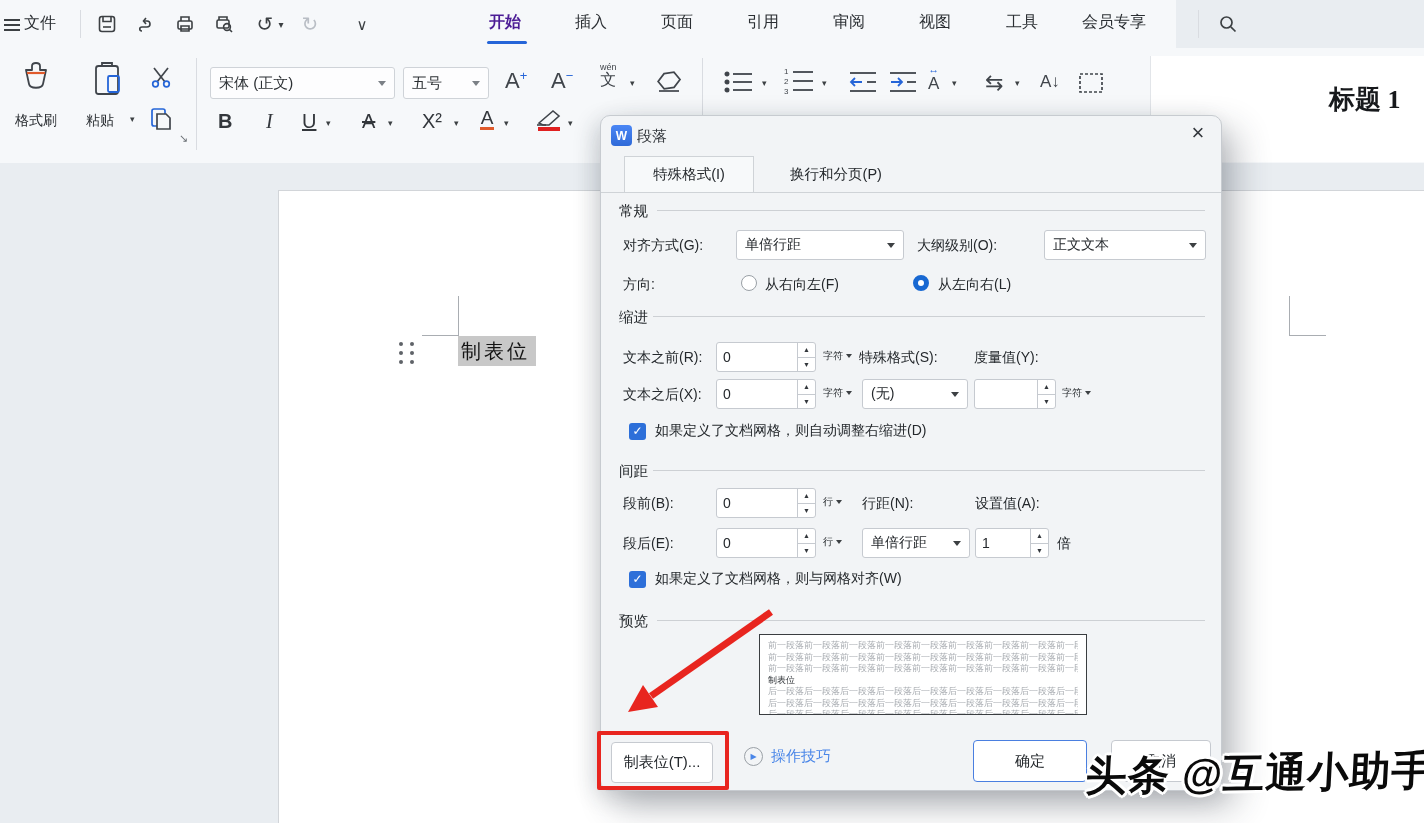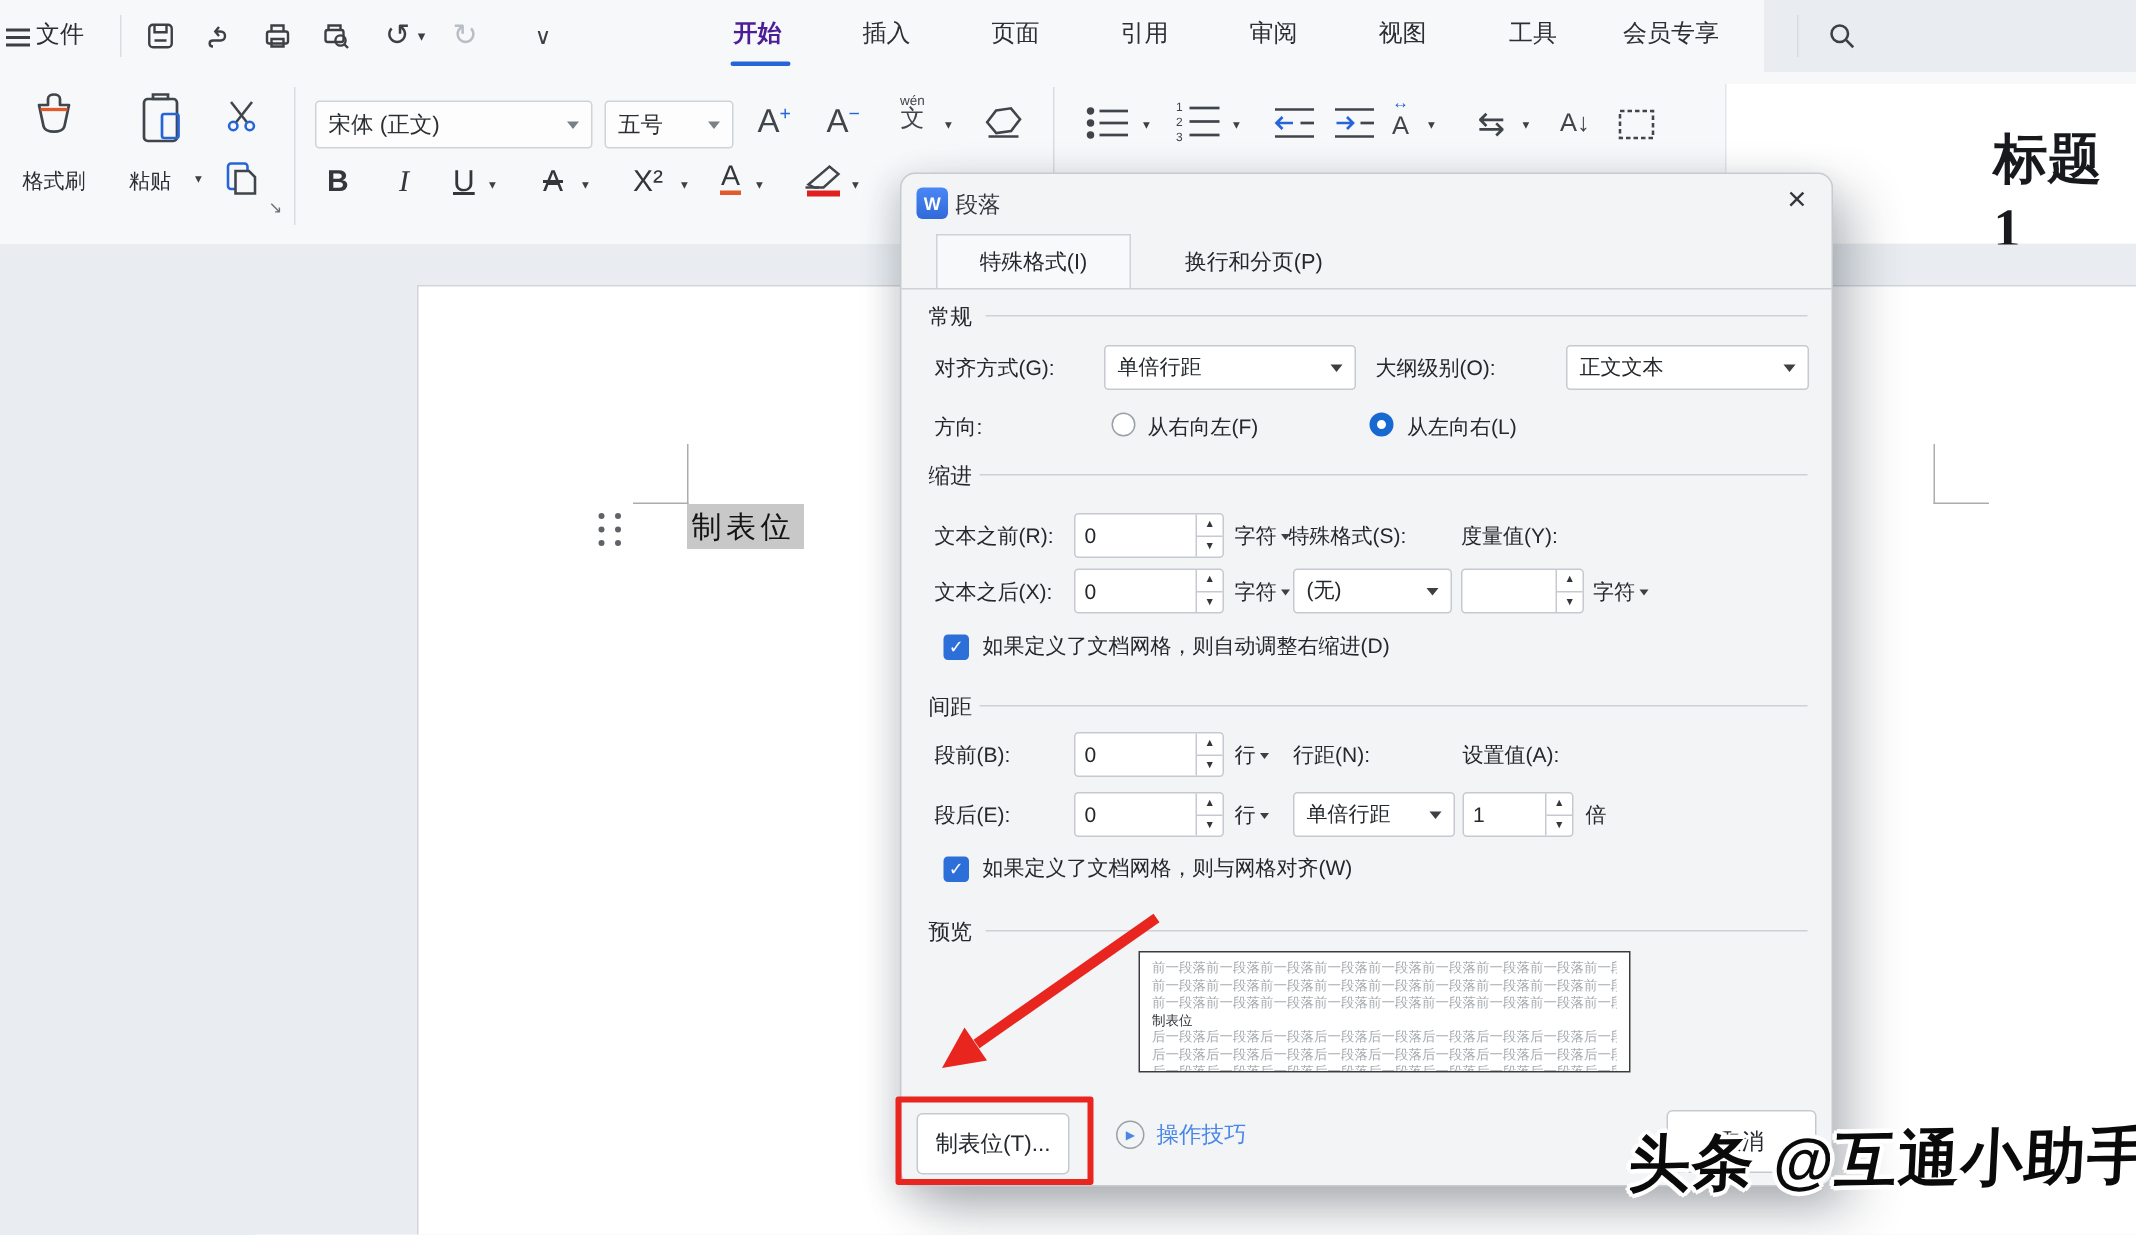--- a/index.html
+++ b/index.html
@@ -30,21 +30,21 @@
   .caret{width:0;height:0;border-left:4px solid transparent;border-right:4px solid transparent;border-top:5px solid #3c4043;display:inline-block;}
   .sml-caret{font-size:9px;color:#3c4043;}
   .combo{position:absolute;height:32px;background:#fdfdfe;border:1px solid #cfd3d8;border-radius:3px;
          display:flex;align-items:center;padding:0 8px;font-size:15px;color:#2b2f33;box-sizing:border-box;}
   .combo .caret{margin-left:auto;border-top-color:#7b8086;}
   .fmt2{font-size:20px;color:#33373c;}
   .gallery{position:absolute;left:1150px;top:8px;width:274px;height:106px;background:#ffffff;border-left:1px solid #e2e5e9;}
   .style-card{position:absolute;left:14px;top:10px;width:118px;height:70px;background:#fff;border:1px solid #c2c6cb;
               border-radius:6px;box-shadow:0 0 0 4px #e9ebee;display:flex;align-items:center;justify-content:center;
               font-family:"Liberation Serif",serif;font-size:16px;color:#2b2f33;}
-  .style-h1{position:absolute;left:178px;top:26px;font-family:"Liberation Serif",serif;font-weight:700;font-size:36px;color:#17191c;}
+  .style-h1{position:absolute;left:178px;top:26px;font-family:"Liberation Serif",serif;font-weight:700;font-size:26px;color:#17191c;text-align:right;}
 
   
   .docarea{position:absolute;left:0;top:163px;width:1424px;height:660px;background:#e9edf1;}
   .page{position:absolute;left:278px;top:27px;width:1146px;height:633px;background:#ffffff;border-left:1px solid #d2d5d9;border-top:1px solid #d2d5d9;}
   .cmark-v{position:absolute;width:1px;background:#a9adb2;}
   .cmark-h{position:absolute;height:1px;background:#a9adb2;}
   .dots{position:absolute;left:395px;top:340px;width:22px;height:26px;display:grid;grid-template-columns:repeat(2,1fr);grid-template-rows:repeat(3,1fr);}
   .dots i{width:4px;height:4px;border-radius:50%;background:#5f6368;margin:auto;}
   .seltext{position:absolute;left:458px;top:336px;width:78px;height:30px;background:#c8c8c8;color:#141414;
            font-family:"Liberation Serif",serif;font-size:20px;letter-spacing:3px;display:flex;align-items:center;padding-left:3px;box-sizing:border-box;}
@@ -66,21 +66,21 @@
   .rule{position:absolute;height:1px;background:#cdd0d4;}
   .dlbl{position:absolute;font-size:14px;color:#24282c;white-space:nowrap;}
   .dsel{position:absolute;height:30px;background:#fff;border:1px solid #c6cad0;border-radius:3px;display:flex;align-items:center;
         padding:0 8px;font-size:14px;color:#24282c;box-sizing:border-box;}
   .dsel .caret{margin-left:auto;border-top-color:#3c4043;}
   .spin{position:absolute;height:30px;background:#fff;border:1px solid #c6cad0;border-radius:3px;display:flex;box-sizing:border-box;}
   .spin input{flex:1;min-width:0;border:none;outline:none;font-size:14px;color:#24282c;padding:0 6px;background:transparent;font-family:"Liberation Sans",sans-serif;}
   .spin-btns{width:17px;border-left:1px solid #c6cad0;display:flex;flex-direction:column;}
   .sb{flex:1;display:flex;align-items:center;justify-content:center;font-size:7px;color:#33373c;}
   .sb:first-child{border-bottom:1px solid #c6cad0;}
-  .unit{position:absolute;font-size:14px;color:#24282c;display:flex;align-items:center;gap:3px;}
+  .unit{position:absolute;font-size:10px;color:#24282c;display:flex;align-items:center;gap:3px;}
   .unit .caret{border-left-width:3.5px;border-right-width:3.5px;border-top-width:4.5px;}
   .radio{position:absolute;width:16px;height:16px;border-radius:50%;box-sizing:border-box;}
   .radio.off{border:1.5px solid #9aa0a6;background:#fff;}
   .radio.on{border:5px solid #1868d2;background:#fff;}
   .chk{position:absolute;display:flex;align-items:center;gap:9px;}
   .chk .box{width:17px;height:17px;border-radius:3px;background:#2d6fd9;color:#fff;font-size:12px;display:flex;align-items:center;justify-content:center;}
   .chk .t{font-size:14px;color:#24282c;}
   .preview-box{position:absolute;left:158px;top:518px;width:328px;height:81px;background:#fff;border:1px solid #3a3d40;
                overflow:hidden;padding:5px 8px;box-sizing:border-box;}
   .pline{font-size:9px;line-height:11.5px;color:#a7abb0;white-space:nowrap;overflow:hidden;}
@@ -480,20 +480,21 @@
       <div class="pline">后一段落后一段落后一段落后一段落后一段落后一段落后一段落后一段落后一段落后一段落后一段</div>
     </div>
 
     <div class="btn" style="left:10px;top:626px;width:102px;height:41px">制表位(T)...</div>
     <div class="tips">
       <span class="pc">
           <span>▶</span>
         </span>
       <span class="tt">操作技巧</span>
     </div>
+    <div class="btn ok" style="left:372px;top:624px;width:114px;height:42px">确定</div>
     <div class="btn" style="left:510px;top:624px;width:100px;height:42px">取消</div>
   </div>
 
   <div class="red-rect"></div>
   <svg id="arrow-svg" width="1424" height="823" viewBox="0 0 1424 823">
     <line x1="771" y1="612" x2="651" y2="696" stroke="#e8251f" stroke-width="7"></line>
     <polygon points="628,712 658,707 643,685" fill="#e8251f"></polygon>
   </svg>
   <div class="watermark">头条 @互通小助手</div>
 

